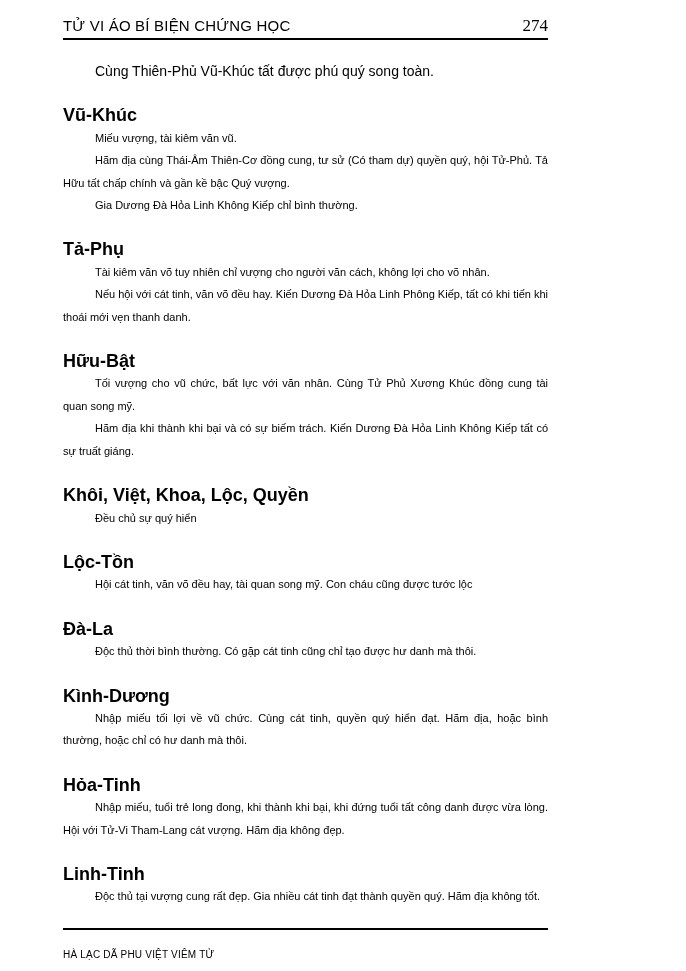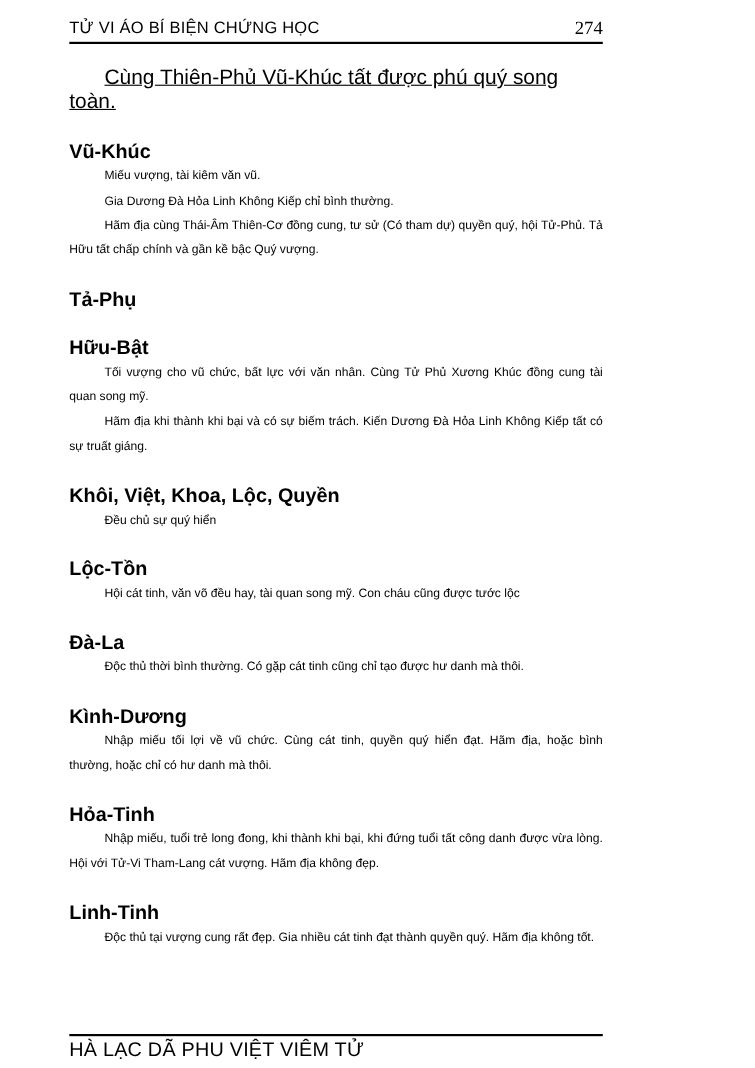--- a/index.html
+++ b/index.html
@@ -27,24 +27,23 @@
     letter-spacing: 0.2px;
     line-height: 18px;
   }
   .page-number {
     font-family: "Liberation Serif", serif;
     font-size: 17px;
     line-height: 18px;
   }
   .intro-para {
     margin: 20px 0 0 0;
-    font-size: 19px;
+    font-size: 14px;
     line-height: 22.4px;
     text-indent: 32px;
-    text-decoration: underline;
   }
   .section { margin-top: 22px; }
   .section-heading {
     margin: 0;
     font-size: 18px;
     font-weight: bold;
     line-height: 22.4px;
   }
   .para {
     margin: 0;
@@ -52,22 +51,22 @@
     line-height: 22.4px;
     text-indent: 32px;
     text-align: justify;
   }
   .footer {
     position: absolute;
     left: 63px;
     right: 62px;
     bottom: 7px;
     border-top: 2px solid #000000;
-    padding-top: 3px;
-    font-size: 18px;
+    padding-top: 15px;
+    font-size: 10px;
     letter-spacing: 0.2px;
     line-height: 19px;
   }
 </style>
 </head>
 <body>
 
 <div class="page">
 
   <div class="header">
@@ -75,27 +74,31 @@
     <span class="page-number">274</span>
   </div>
 
   <p class="intro-para">Cùng Thiên-Phủ Vũ-Khúc tất được phú quý song toàn.</p>
 
   <div>
   <div class="section">
     <p class="section-heading">Vũ-Khúc</p>
     <div>
           <p class="para">Miếu vượng, tài kiêm văn vũ.</p>
+          <p class="para">Hãm địa cùng Thái-Âm Thiên-Cơ đồng cung, tư sử (Có tham dự) quyền quý, hội Tử-Phủ. Tả Hữu tất chấp chính và gần kề bậc Quý vượng.</p>
           <p class="para">Gia Dương Đà Hỏa Linh Không Kiếp chỉ bình thường.</p>
-          <p class="para">Hãm địa cùng Thái-Âm Thiên-Cơ đồng cung, tư sử (Có tham dự) quyền quý, hội Tử-Phủ. Tả Hữu tất chấp chính và gần kề bậc Quý vượng.</p>
         </div>
   </div>
 
   <div class="section">
     <p class="section-heading">Tả-Phụ</p>
+    <div>
+          <p class="para">Tài kiêm văn võ tuy nhiên chỉ vượng cho người văn cách, không lợi cho võ nhân.</p>
+          <p class="para">Nếu hội với cát tinh, văn võ đều hay. Kiến Dương Đà Hỏa Linh Phông Kiếp, tất có khi tiến khi thoái mới vẹn thanh danh.</p>
+        </div>
   </div>
 
   <div class="section">
     <p class="section-heading">Hữu-Bật</p>
     <div>
           <p class="para">Tối vượng cho vũ chức, bất lực với văn nhân. Cùng Tử Phủ Xương Khúc đồng cung tài quan song mỹ.</p>
           <p class="para">Hãm địa khi thành khi bại và có sự biếm trách. Kiến Dương Đà Hỏa Linh Không Kiếp tất có sự truất giáng.</p>
         </div>
   </div>
 

